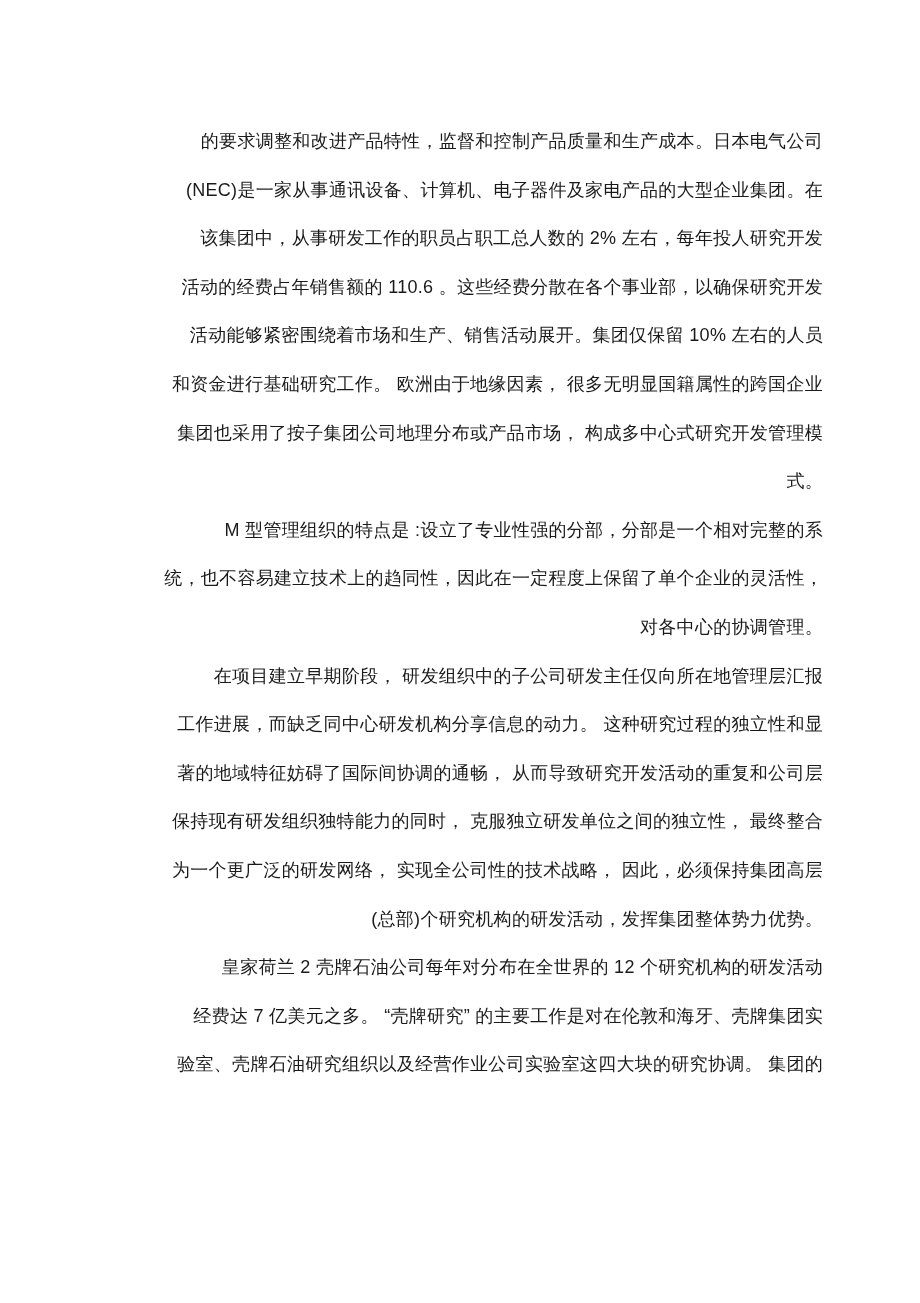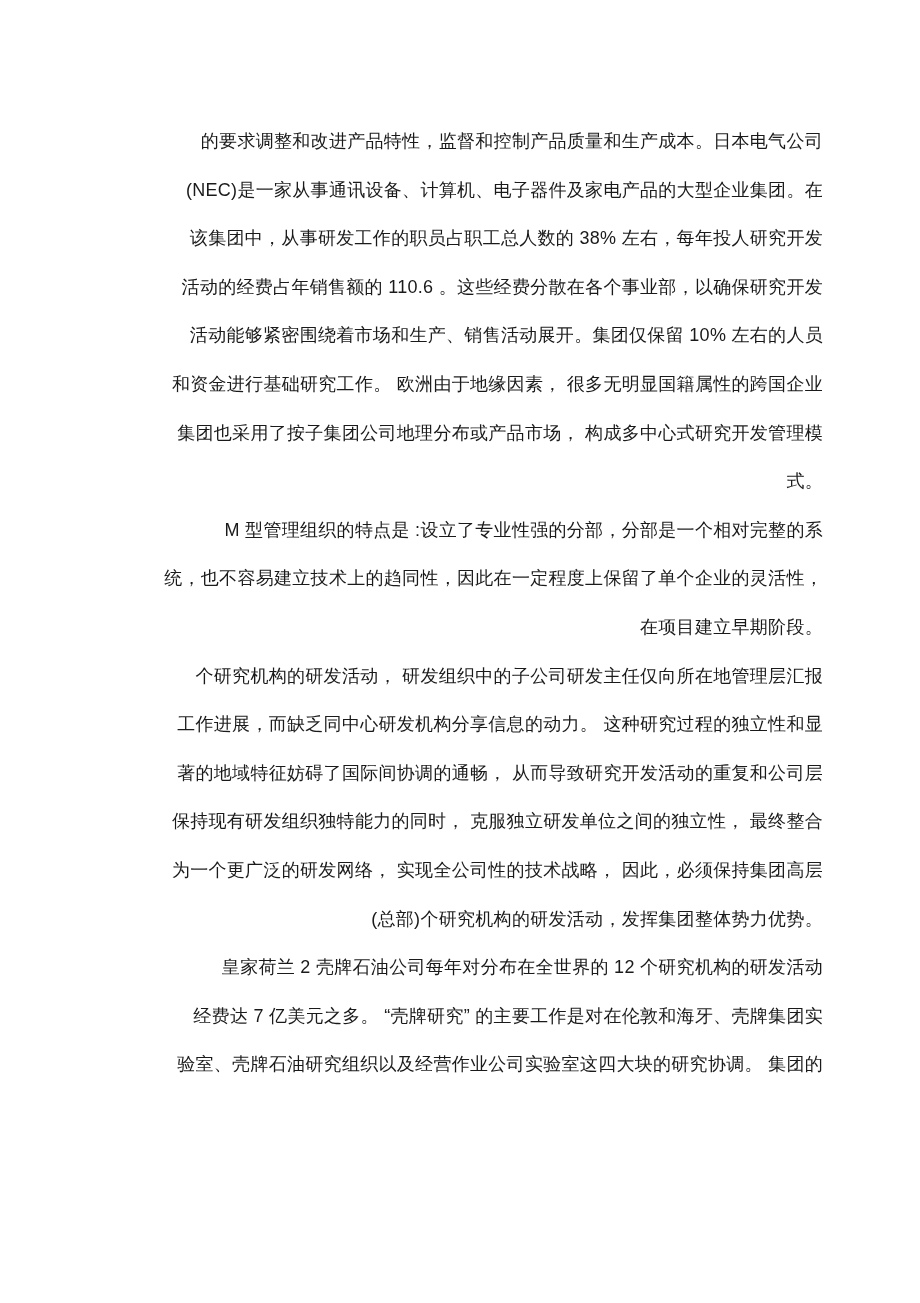--- a/index.html
+++ b/index.html
@@ -38,36 +38,36 @@
   }
 </style>
 </head>
 <body>
 
 <div class="doc">
 
   <div class="paragraph">
     <div class="line">的要求调整和改进产品特性，监督和控制产品质量和生产成本。日本电气公司</div>
     <div class="line">(NEC)是一家从事通讯设备、计算机、电子器件及家电产品的大型企业集团。在</div>
-    <div class="line">该集团中，从事研发工作的职员占职工总人数的 38% 左右，每年投人研究开发</div>
+    <div class="line">该集团中，从事研发工作的职员占职工总人数的 2% 左右，每年投人研究开发</div>
     <div class="line">活动的经费占年销售额的 110.6 。这些经费分散在各个事业部，以确保研究开发</div>
     <div class="line">活动能够紧密围绕着市场和生产、销售活动展开。集团仅保留 10% 左右的人员</div>
     <div class="line">和资金进行基础研究工作。 欧洲由于地缘因素， 很多无明显国籍属性的跨国企业</div>
     <div class="line">集团也采用了按子集团公司地理分布或产品市场， 构成多中心式研究开发管理模</div>
     <div class="line">式。</div>
   </div>
 
   <div class="paragraph">
     <div class="line">M 型管理组织的特点是 :设立了专业性强的分部，分部是一个相对完整的系</div>
     <div class="line">统，也不容易建立技术上的趋同性，因此在一定程度上保留了单个企业的灵活性，</div>
-    <div class="line">在项目建立早期阶段。</div>
+    <div class="line">对各中心的协调管理。</div>
   </div>
 
   <div class="paragraph">
-    <div class="line indent">个研究机构的研发活动， 研发组织中的子公司研发主任仅向所在地管理层汇报</div>
+    <div class="line indent">在项目建立早期阶段， 研发组织中的子公司研发主任仅向所在地管理层汇报</div>
     <div class="line">工作进展，而缺乏同中心研发机构分享信息的动力。 这种研究过程的独立性和显</div>
     <div class="line">著的地域特征妨碍了国际间协调的通畅， 从而导致研究开发活动的重复和公司层</div>
     <div class="line">保持现有研发组织独特能力的同时， 克服独立研发单位之间的独立性， 最终整合</div>
     <div class="line">为一个更广泛的研发网络， 实现全公司性的技术战略， 因此，必须保持集团高层</div>
     <div class="line">(总部)个研究机构的研发活动，发挥集团整体势力优势。</div>
   </div>
 
   <div class="paragraph">
     <div class="line indent">皇家荷兰 2 壳牌石油公司每年对分布在全世界的 12 个研究机构的研发活动</div>
     <div class="line">经费达 7 亿美元之多。 “壳牌研究” 的主要工作是对在伦敦和海牙、壳牌集团实</div>

